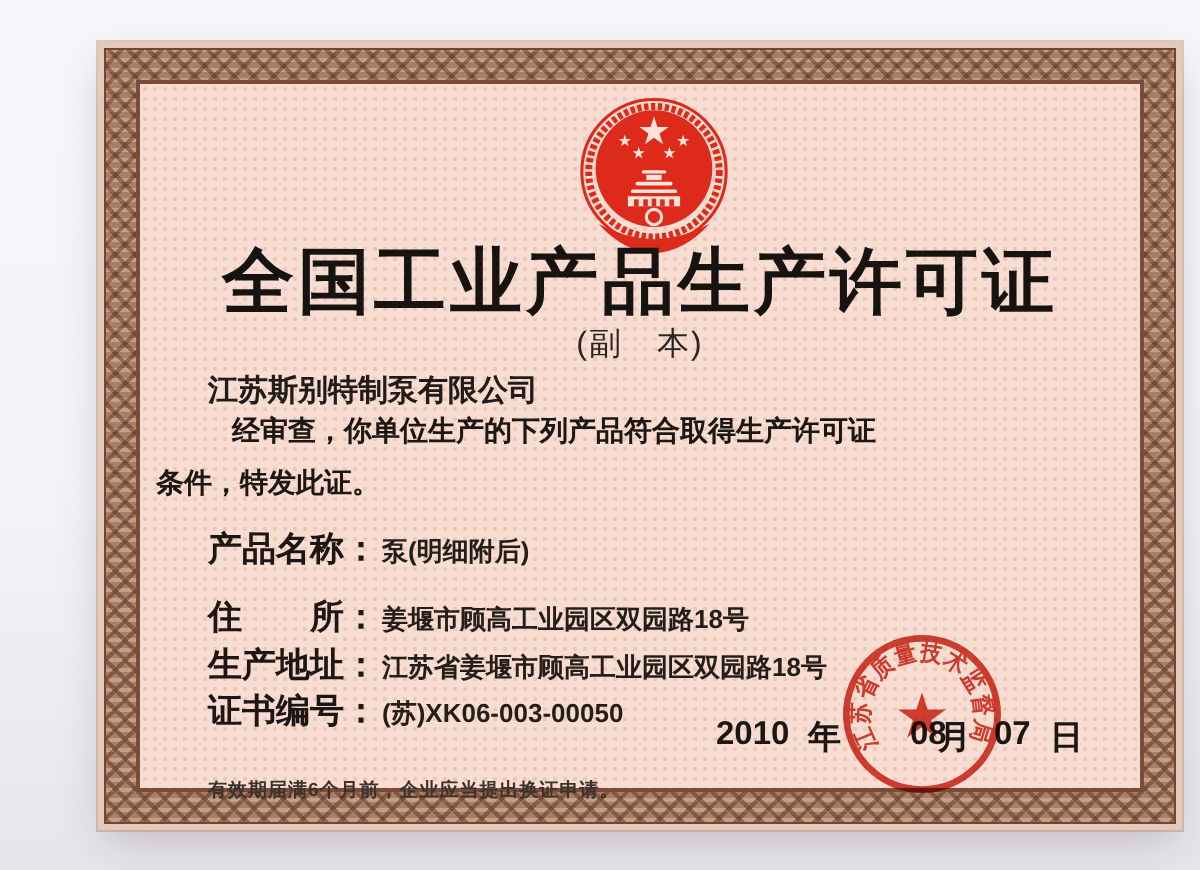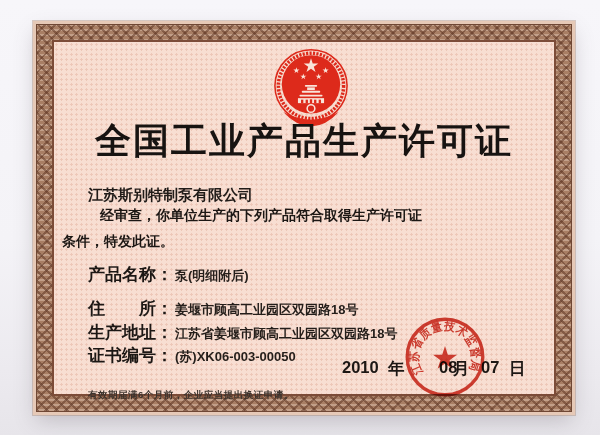--- a/index.html
+++ b/index.html
@@ -5,21 +5,21 @@
   * { margin:0; padding:0; box-sizing:border-box; }
   html,body { width:600px; height:435px; }
   body {
     font-family:"Liberation Sans","DejaVu Sans",sans-serif;
     background:#ffffff; overflow:hidden;
   }
   .page {
     position:relative; width:600px; height:435px;
     background:linear-gradient(180deg,#f7f6fa 0%,#f4f3f7 55%,#eceaef 85%,#e7e5ea 100%);
   }
-  .cert { position:absolute; left:36px; top:24px; width:536px; height:388px; }
+  .cert { position:absolute; left:52px; top:24px; width:536px; height:388px; }
   .band {
     position:absolute; inset:0; padding:16px;
     background:
       repeating-linear-gradient(45deg, rgba(95,54,36,.50) 0 2px, rgba(0,0,0,0) 2px 7px),
       repeating-linear-gradient(-45deg, rgba(95,54,36,.50) 0 2px, rgba(0,0,0,0) 2px 7px),
       repeating-linear-gradient(0deg, rgba(255,235,222,.30) 0 2px, rgba(0,0,0,0) 2px 5px),
       #a87e64;
     border:1px solid #6f4734;
     box-shadow: 0 0 0 3px #e6c9b7, 0 0 0 4px rgba(160,122,100,.35), 0 8px 20px rgba(95,85,95,.30);
   }
@@ -85,20 +85,21 @@
         <rect x="43" y="66" width="3" height="4.5"></rect>
         <rect x="48.5" y="65.5" width="3" height="5"></rect>
         <rect x="54" y="66" width="3" height="4.5"></rect>
         <rect x="60" y="66" width="3" height="4.5"></rect>
       </g>
       <circle cx="50" cy="77.5" r="5" fill="none" stroke="#f9e3d9" stroke-width="2"></circle>
       <path d="M14,82 Q30,100 50,101 Q70,100 86,82 Q70,91 50,92 Q30,91 14,82 Z" fill="#dd2a1b"></path>
     </svg>
 
     <div class="title">全国工业产品生产许可证</div>
+    <div class="subtitle">(副　本)</div>
     <div class="company">江苏斯别特制泵有限公司</div>
     <div class="stmt stmt1">经审查，你单位生产的下列产品符合取得生产许可证</div>
     <div class="stmt stmt2">条件，特发此证。</div>
 
     <div class="field f1">
       <span class="flabel">产品名称：</span><span class="fvalue">泵(明细附后)</span>
     </div>
     <div class="field f2">
       <span class="flabel">住　　所：</span><span class="fvalue">姜堰市顾高工业园区双园路18号</span>
     </div>

